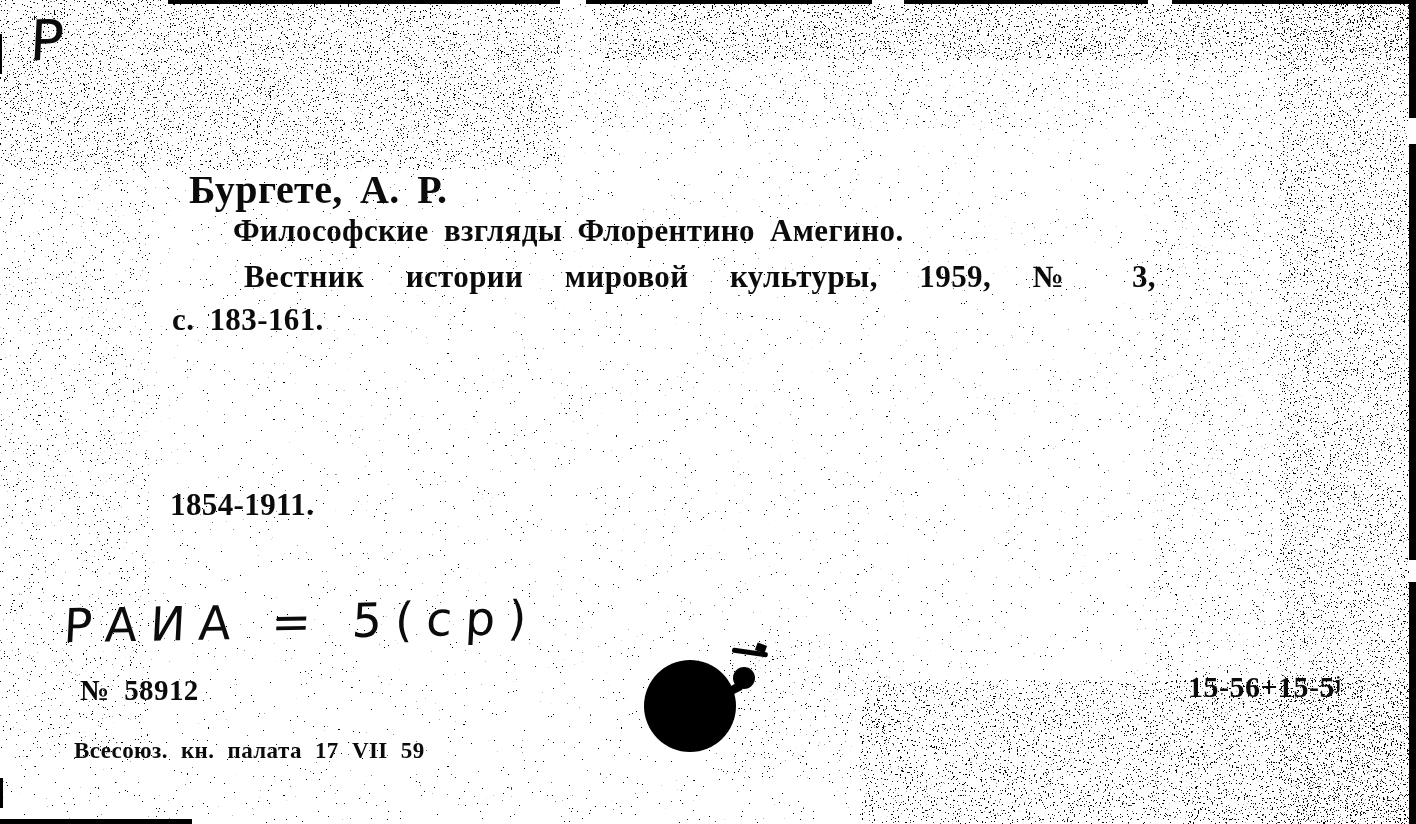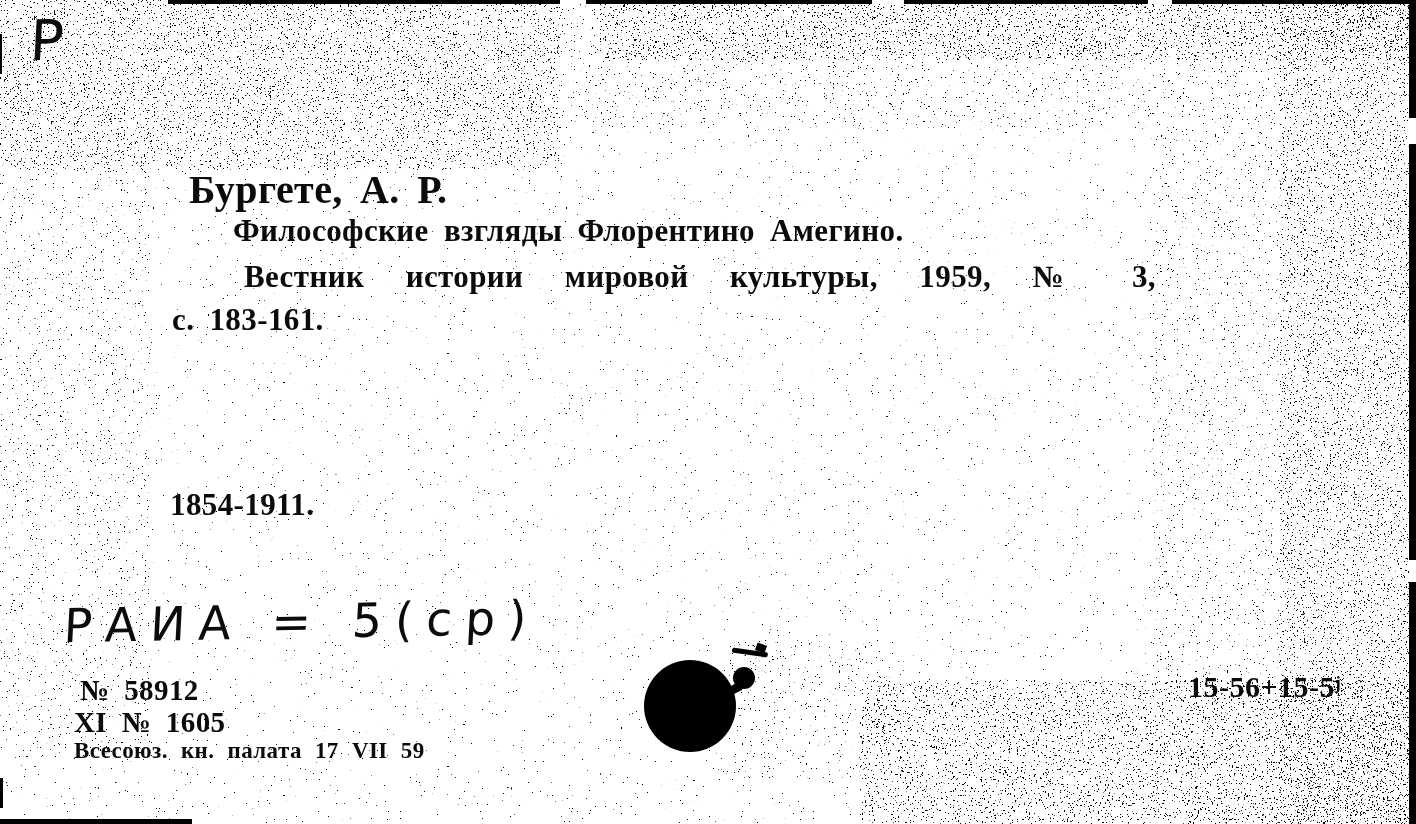--- a/index.html
+++ b/index.html
@@ -84,21 +84,20 @@
 
   <div class="txt body-line" style="left:172px;top:302px;">с. 183-161.</div>
 
 
   <div class="txt body-line" style="left:170px;top:487px;">1854-1911.</div>
 
   <div class="txt hand" style="left:64px;top:594px;font-size:47px;letter-spacing:13px;">РАИА = 5(ср)</div>
 
   <div class="txt body-line" style="left:80px;top:674px;font-size:29px;">№ 58912</div>
 
-  <div class="txt body-line" style="left:74px;top:706px;font-size:29px;">XI № 1605</div>
 
   <div class="txt body-line" style="left:74px;top:738px;font-size:23px;">Всесоюз. кн. палата 17 VII 59</div>
 
   <div class="txt body-line" style="left:1188px;top:670px;font-size:30px;letter-spacing:.5px;">15-56+15-5ʲ</div>
 
   <svg class="blob-svg" style="left:610px;top:620px;" width="220" height="170" xmlns="http://www.w3.org/2000/svg">
     <circle cx="80" cy="86" r="46" fill="#000"></circle>
     <circle cx="134" cy="58" r="11" fill="#000"></circle>
     <path d="M112 72 Q125 62 136 60 L132 70 Q120 76 112 80 Z" fill="#000"></path>
     <rect x="122" y="30" width="36" height="5" rx="2" fill="#000" transform="rotate(8 140 32)"></rect>

